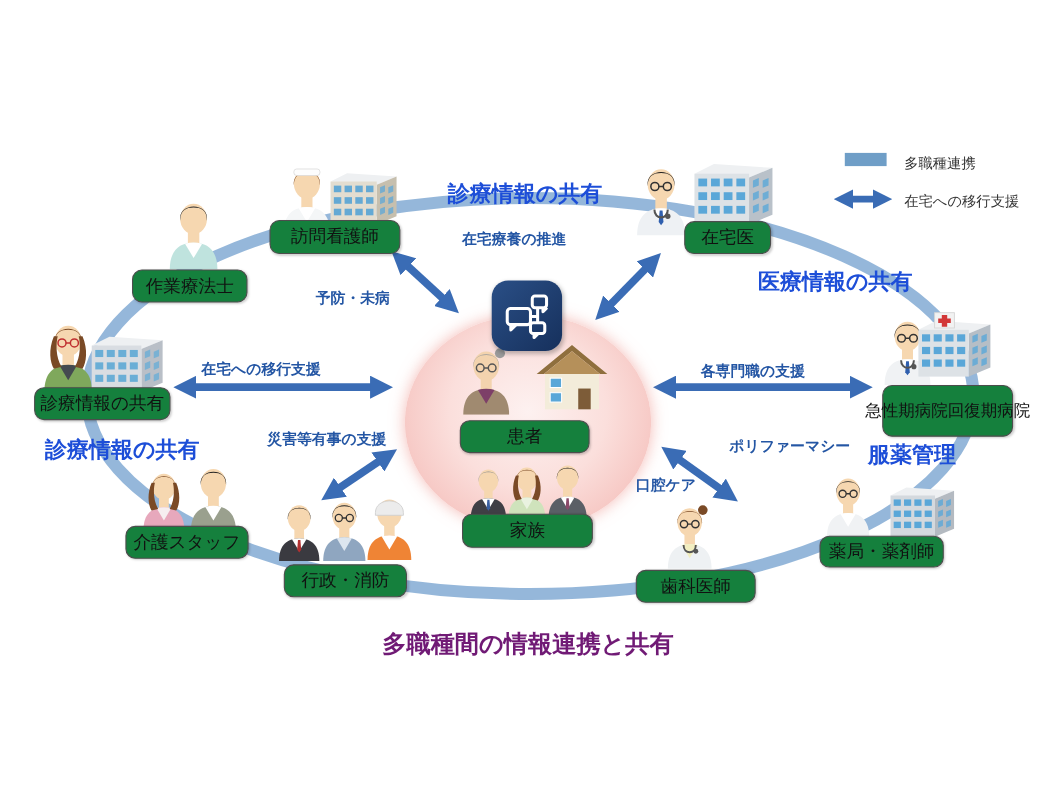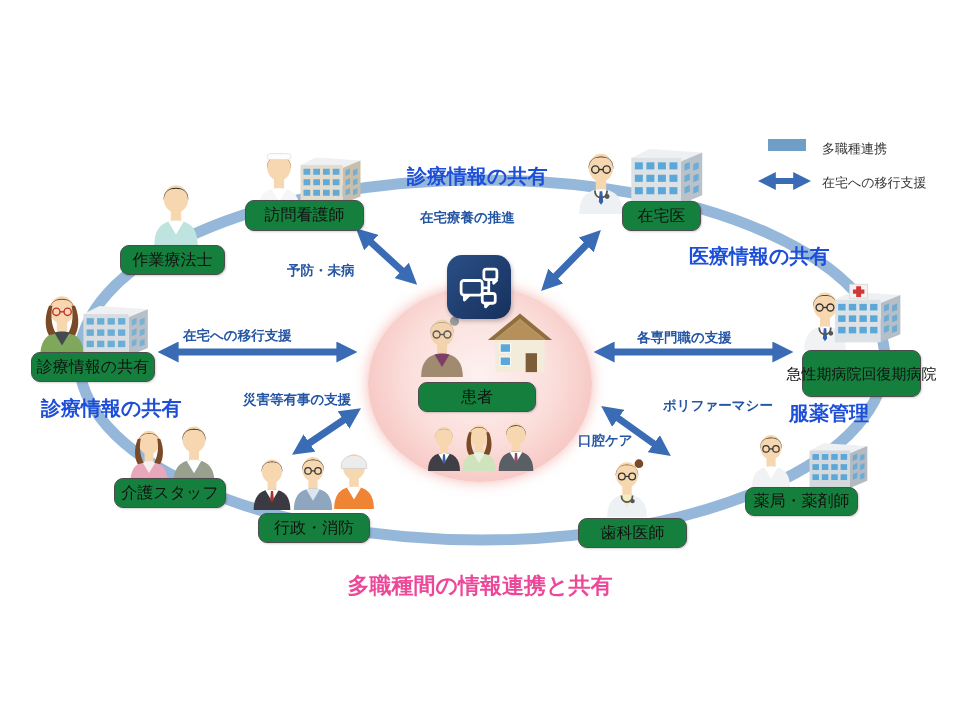--- a/index.html
+++ b/index.html
@@ -14,21 +14,21 @@
   .chat-badge{position:absolute;left:447px;top:255px;width:64px;height:64px;border-radius:15px;
     background:linear-gradient(135deg,#2a4f86 0%,#16305c 100%);
     box-shadow:1px 2px 4px rgba(0,0,0,.25);z-index:4;display:flex;align-items:center;justify-content:center;}
   .tag{position:absolute;background:#15803d;border:1.6px solid #4d4d4d;border-radius:9px;
     display:flex;align-items:center;justify-content:center;font-size:16px;color:#111;
     box-shadow:1px 1px 2px rgba(0,0,0,.18);z-index:5;white-space:nowrap;}
   .tag.two-line{flex-direction:row;font-size:15px;line-height:20px;}
   .h{position:absolute;font-weight:bold;font-size:20px;color:#1d4ed8;z-index:6;white-space:nowrap;}
   .flow{position:absolute;font-weight:bold;font-size:13.5px;color:#2456a4;z-index:6;white-space:nowrap;}
   .title{position:absolute;left:0;top:571px;width:100%;text-align:center;font-size:22px;
-    font-weight:bold;color:#ec4899;z-index:6;}
+    font-weight:bold;color:#701a75;z-index:6;}
   .legend-swatch{position:absolute;left:768px;top:139px;width:38px;height:12px;background:#6f9ec7;z-index:6;}
   .legend-label{position:absolute;font-size:13px;color:#333;z-index:6;white-space:nowrap;}
 </style>
 </head>
 <body>
 
 <div id="canvas">
 
   <svg id="bg-svg">
     <defs>
@@ -406,20 +406,21 @@
   <div class="tag" style="left:120px;top:245px;width:103px;height:28px">作業療法士</div>
   <div class="tag" style="left:622px;top:201px;width:77px;height:28px">在宅医</div>
   <div class="tag" style="left:31px;top:352px;width:122px;height:28px">診療情報の共有</div>
   <div class="tag two-line" style="left:802px;top:350px;width:117px;height:45px">
     <span>急性期病院</span>
     <span>回復期病院</span>
   </div>
   <div class="tag" style="left:114px;top:478px;width:110px;height:28px">介護スタッフ</div>
   <div class="tag" style="left:258px;top:513px;width:110px;height:28px">行政・消防</div>
   <div class="tag" style="left:418px;top:382px;width:116px;height:28px">患者</div>
+  <div class="tag" style="left:420px;top:467px;width:117px;height:29px">家族</div>
   <div class="tag" style="left:745px;top:487px;width:111px;height:27px">薬局・薬剤師</div>
   <div class="tag" style="left:578px;top:518px;width:107px;height:28px">歯科医師</div>
 
   <div class="h" style="left:407px;top:163px">診療情報の共有</div>
   <div class="h" style="left:689px;top:243px">医療情報の共有</div>
   <div class="h" style="left:41px;top:395px">診療情報の共有</div>
   <div class="h" style="left:789px;top:400px">服薬管理</div>
 
   <div class="flow" style="left:420px;top:209px">在宅療養の推進</div>
   <div class="flow" style="left:287px;top:262px">予防・未病</div>

